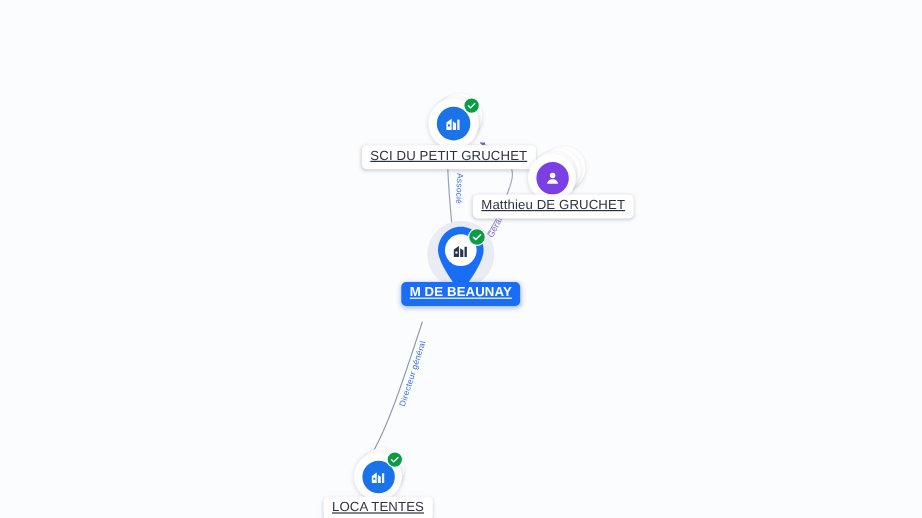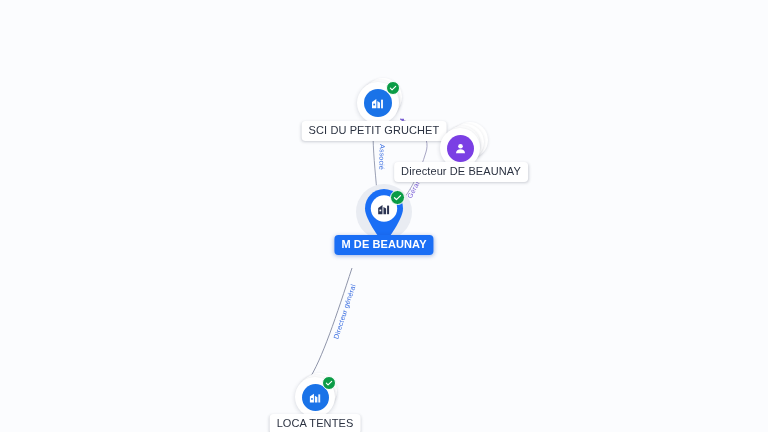--- a/index.html
+++ b/index.html
@@ -108,20 +108,21 @@
     white-space: nowrap;
     background: #ffffff;
     color: #2b3241;
     font-size: 11px;
     line-height: 13px;
     letter-spacing: 0.1px;
     padding: 3px 7px 4px 7px;
     border-radius: 4px;
     box-shadow: 0 1px 3px rgba(35,45,70,0.22);
     transform: translateX(-50%);
+    text-decoration: underline;
   }
   .node-label.selected {
     background: #1a6ef5;
     color: #ffffff;
     font-weight: bold;
     box-shadow: 0 1px 4px rgba(20,70,180,0.38);
   }
 
   
   .edge-label {
@@ -191,21 +192,21 @@
     <div class="stack" style="left:-12px; top:-24px; width:36px; height:36px;"></div>
     <div class="stack" style="left:-16px; top:-22px; width:36px; height:36px;"></div>
     <div class="person-disc" style="left:-20px; top:-20px; width:40px; height:40px;">
       <div class="person-inner" style="width:27px; height:27px;">
         <svg width="15" height="15" viewBox="0 0 24 24">
           <circle cx="12" cy="8.4" r="3.7" fill="#ffffff"></circle>
           <path d="M4.8 19.5c0-3.9 3.2-6.2 7.2-6.2s7.2 2.3 7.2 6.2z" fill="#ffffff"></path>
         </svg>
       </div>
     </div>
-    <div class="node-label" style="left:1px; top:14px;">Directeur DE BEAUNAY</div>
+    <div class="node-label" style="left:1px; top:14px;">Matthieu DE GRUCHET</div>
   </div>
 
   <div class="node" style="left:384px; top:212px;">
     <div class="pin-halo" style="left:-28px; top:-28px; width:56px; height:56px;"></div>
     <div class="pin-wrap" style="left:-23px; top:-25px; width:46px; height:58px;">
       <svg width="46" height="58" viewBox="0 0 46 58">
         <path d="M23 57 C23 57 4 33.5 4 21.5 C4 10.6 12.5 2 23 2 C33.5 2 42 10.6 42 21.5 C42 33.5 23 57 23 57 Z" fill="#1a6ef5"></path>
         <circle cx="23" cy="21.5" r="13.2" fill="#ffffff"></circle>
         <g transform="translate(15.2,14) scale(0.66)">
           <path d="M3 20V10.5L9.5 6v14H3z" fill="#2b3452"></path>

